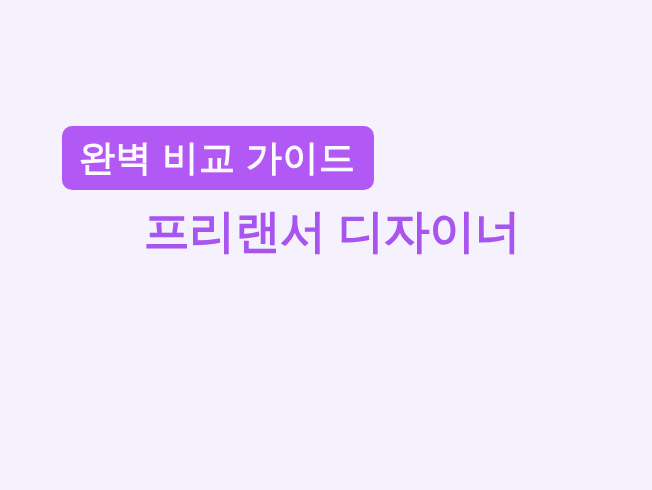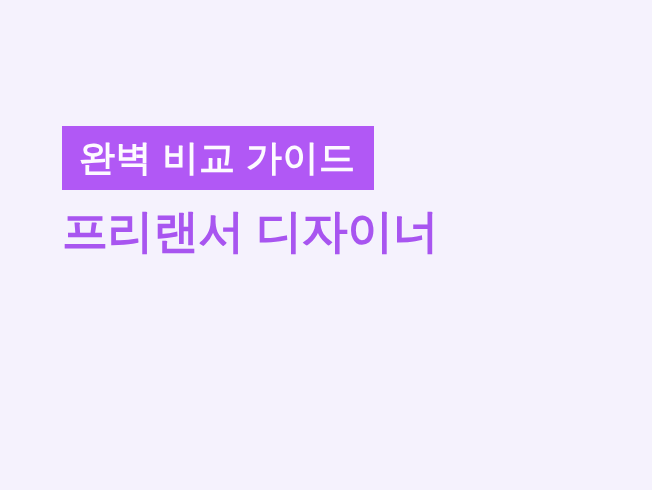--- a/index.html
+++ b/index.html
@@ -32,38 +32,39 @@
   
   .badge {
     display: inline-block;
     background: #b158f5;
     color: #fdfaff;
     font-size: 36px;
     font-weight: bold;
     line-height: 1;
     letter-spacing: 0.5px;
     padding: 14px 18px 14px 17px;
-    border-radius: 0;
+    border-radius: 10px;
     white-space: nowrap;
     box-sizing: border-box;
   }
 
   
   .headline {
     margin-top: 12px;
     color: #a855f0;
     font-size: 46px;
     font-weight: bold;
     line-height: 58px;
     letter-spacing: -0.5px;
     white-space: nowrap;
   }
 
   .headline-line {
     display: block;
+    text-align: center;
   }
 </style>
 </head>
 <body>
 
 <div id="poster">
 
   <div id="content-block">
 
     <div class="badge">완벽 비교 가이드</div>

